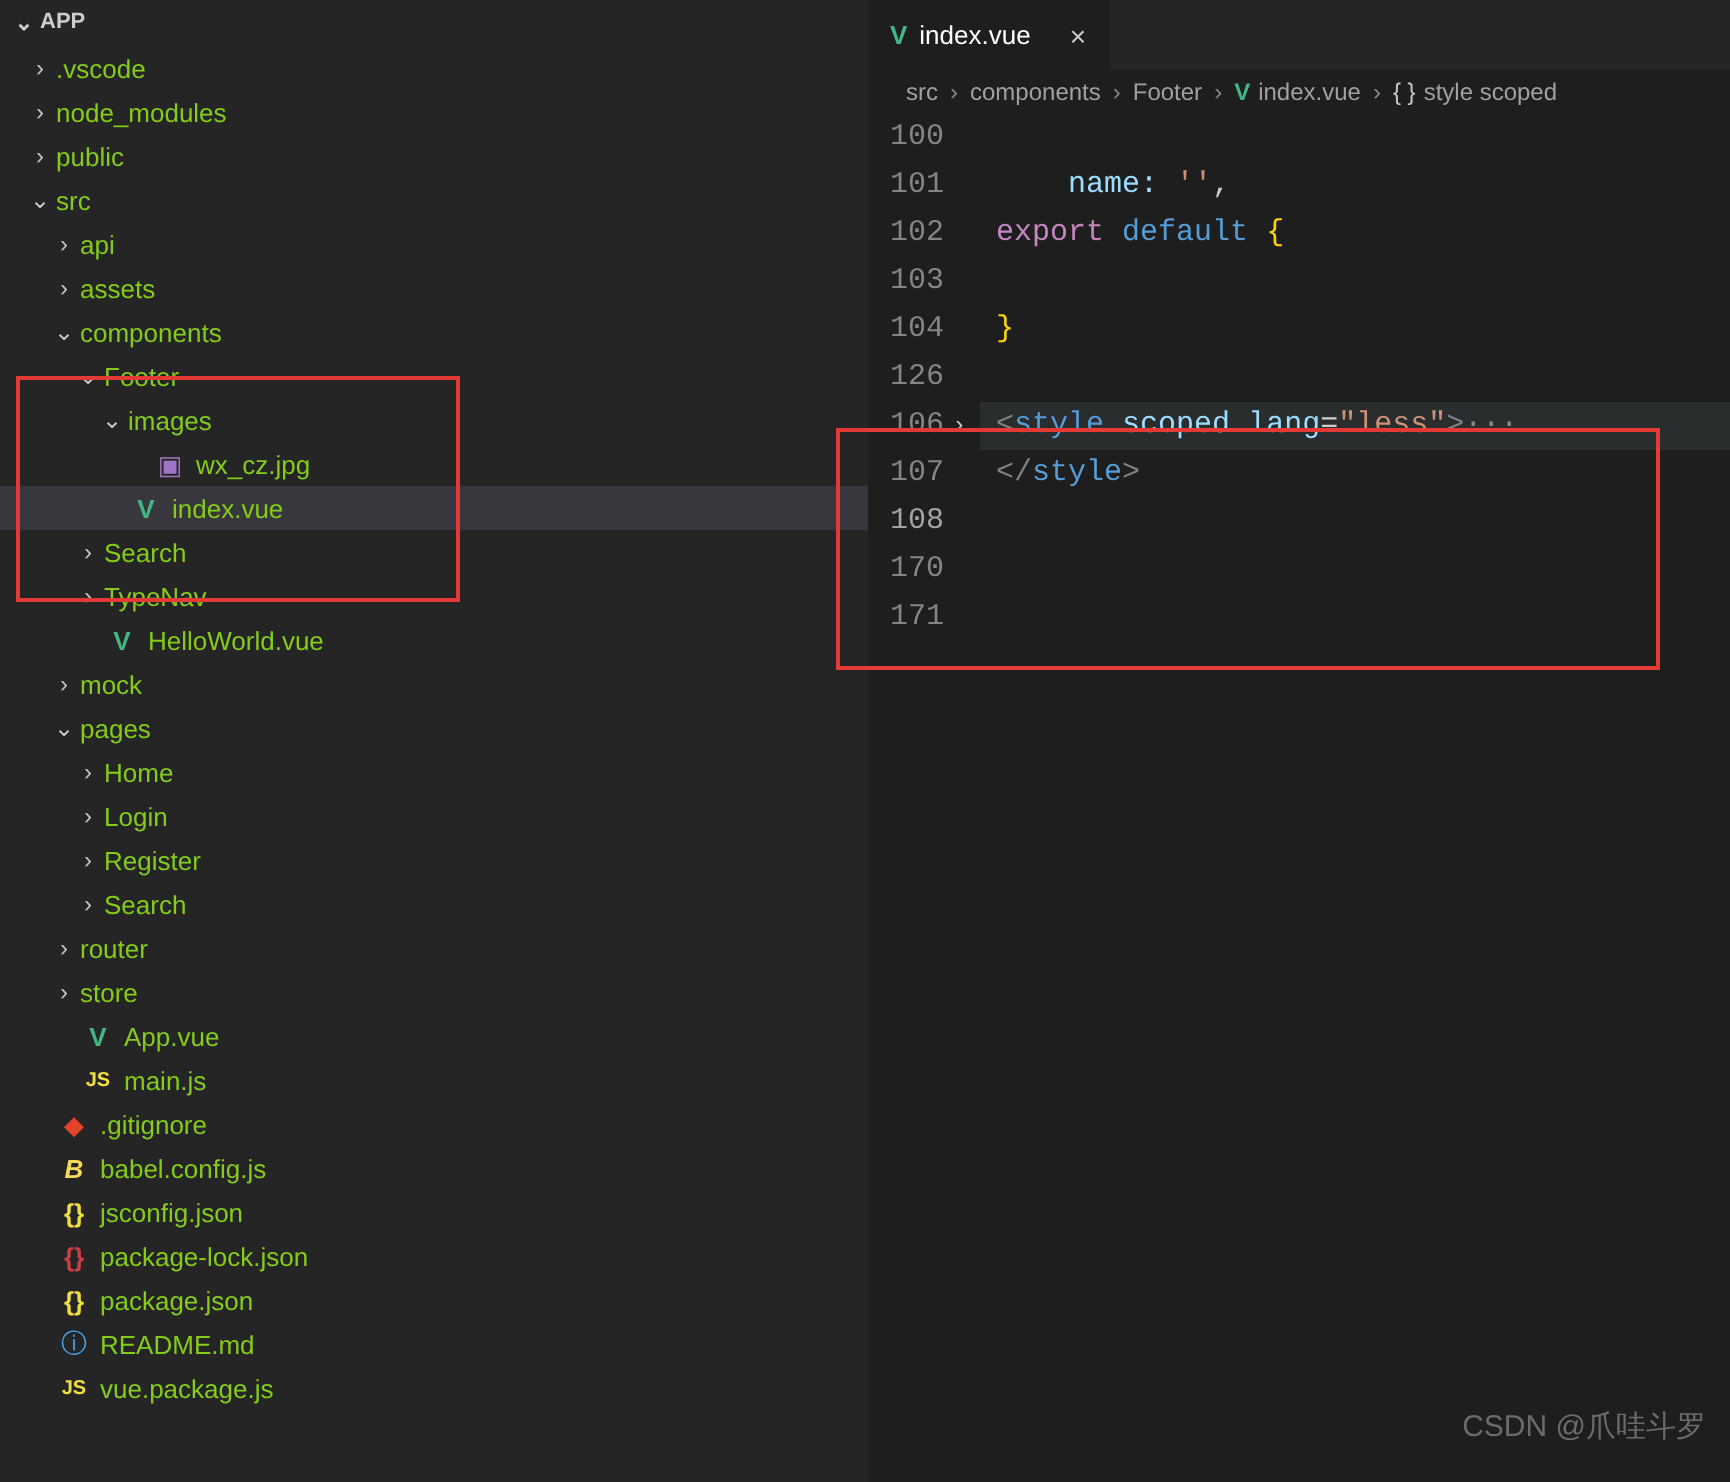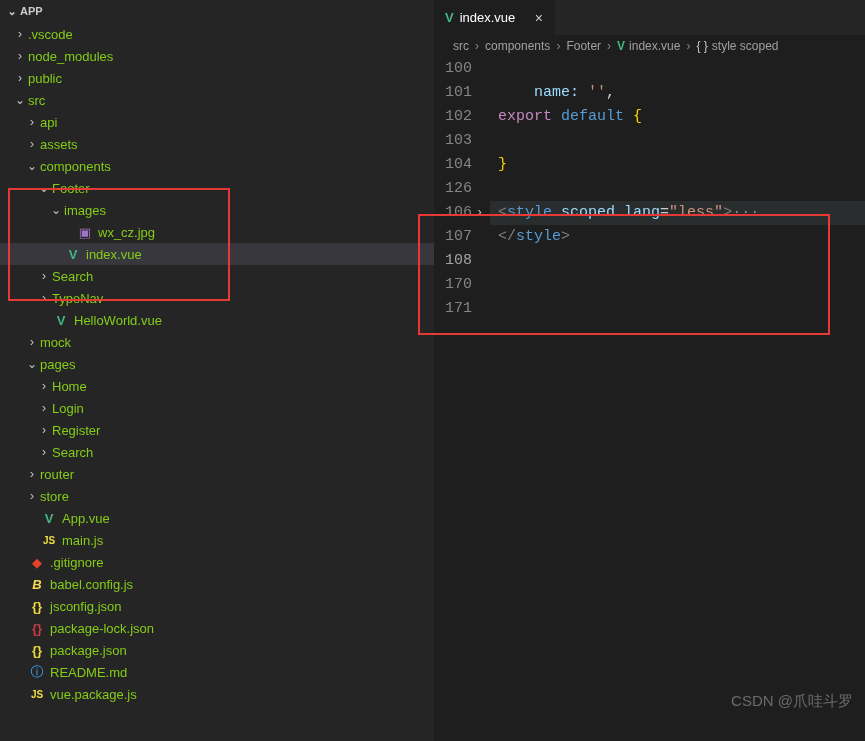--- a/index.html
+++ b/index.html
@@ -146,21 +146,21 @@
     .fold-arrow {
       position: absolute;
       left: -14px;
       color: #c5c5c5;
       font-size: 12px;
     }
     .hl2 { position: absolute; border: 2px solid #e53935; pointer-events: none; left: 418px; top: 214px; width: 412px; height: 121px; z-index: 50; }
     .watermark {
       position: absolute;
       right: 12px;
-      bottom: 30px;
+      bottom: 18px;
       color: #6b6b6b;
       font-size: 15px;
       pointer-events: none;
     }
   </style>
 </head>
 <body>
 
 <div class="sidebar">
   <div class="section-header">

